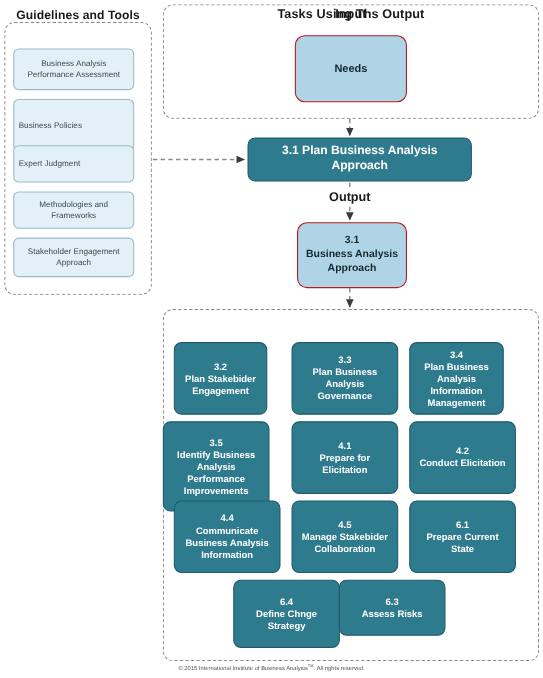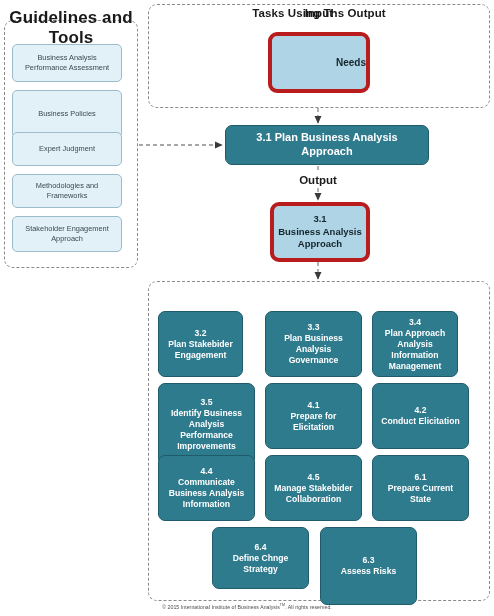--- a/index.html
+++ b/index.html
@@ -42,58 +42,57 @@
 
   
   #guidelines-panel {
     left: 4px;
     top: 20px;
     width: 134px;
     height: 248px;
   }
   #guidelines-title {
     top: 8px;
-    font-size: 17px;
+    font-size: 11px;
   }
   .guideline-item {
     position: absolute;
     left: 12px;
     width: 110px;
     background: #e2f0f7;
     border: 1px solid #9dbccb;
     border-radius: 5px;
     box-sizing: border-box;
     display: flex;
     align-items: center;
-    justify-content: center;
     text-align: center;
     font-size: 7.4px;
     color: #3a4a52;
     line-height: 1.35;
     padding: 2px 4px;
   }
 
   
   #input-panel {
     left: 148px;
     top: 4px;
     width: 342px;
     height: 104px;
   }
   #input-title { top: 7px; }
 
   .light-box {
     position: absolute;
     background: #aed4e6;
-    border: 4px solid #b91c1c;
+    border: 1px solid #b91c1c;
     border-radius: 9px;
     box-sizing: border-box;
     display: flex;
     align-items: center;
-    justify-content: flex-end;
+    justify-content: center;
     text-align: center;
     color: #15252c;
     font-size: 10px;
     font-weight: bold;
     line-height: 1.3;
   }
   #needs-box {
     left: 268px;
     top: 32px;
     width: 102px;
@@ -262,25 +261,25 @@
   </div>
   <div class="task-box" style="left:265px; top:311px; width:97px; height:66px;">
     <div>
       <div>3.3</div>
       <div>Plan Business Analysis Governance</div>
     </div>
   </div>
   <div class="task-box" style="left:372px; top:311px; width:86px; height:66px;">
     <div>
       <div>3.4</div>
-      <div>Plan Approach Analysis Information Management</div>
-    </div>
-  </div>
-
-  <div class="task-box" style="left:158px; top:383px; width:97px; height:82px;">
+      <div>Plan Business Analysis Information Management</div>
+    </div>
+  </div>
+
+  <div class="task-box" style="left:148px; top:383px; width:97px; height:82px;">
     <div>
       <div>3.5</div>
       <div>Identify Business Analysis Performance Improvements</div>
     </div>
   </div>
   <div class="task-box" style="left:265px; top:383px; width:97px; height:66px;">
     <div>
       <div>4.1</div>
       <div>Prepare for Elicitation</div>
     </div>
@@ -310,21 +309,21 @@
       <div>Prepare Current State</div>
     </div>
   </div>
 
   <div class="task-box" style="left:212px; top:527px; width:97px; height:62px;">
     <div>
       <div>6.4</div>
       <div>Define Chnge Strategy</div>
     </div>
   </div>
-  <div class="task-box" style="left:320px; top:527px; width:97px; height:78px;align-items:center;">
+  <div class="task-box" style="left:308px; top:527px; width:97px; height:51px;align-items:center;">
     <div>
       <div>6.3</div>
       <div>Assess Risks</div>
     </div>
   </div>
 
   <div id="copyright">
     <span>© 2015 International Institute of Business Analysis</span><span class="tm">TM</span><span>. All rights reserved.</span>
   </div>
 

